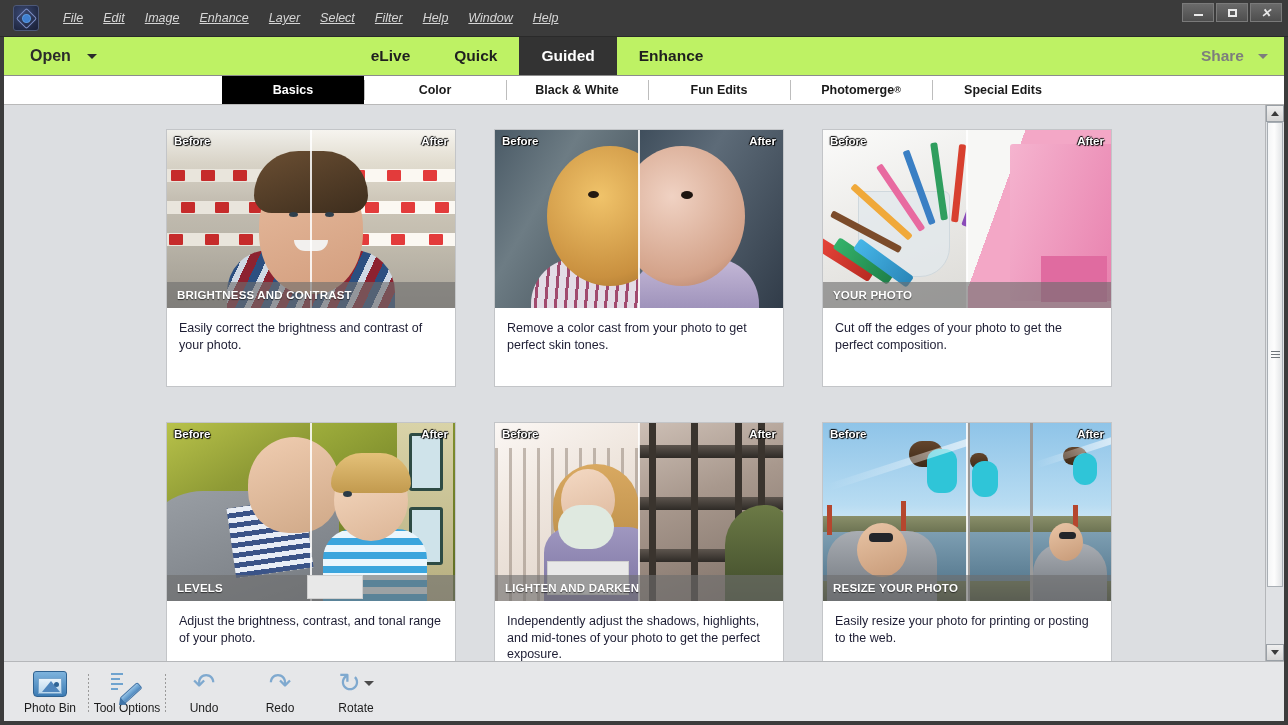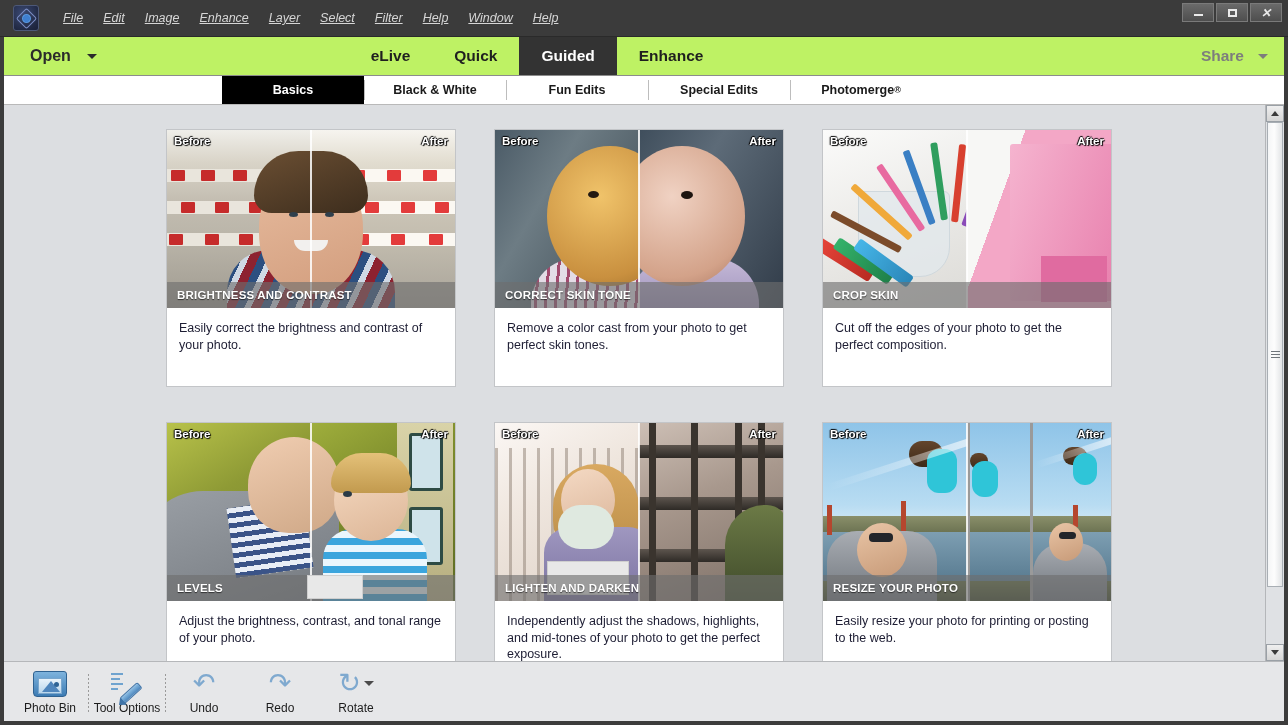--- a/index.html
+++ b/index.html
@@ -388,32 +388,35 @@
       </div>
     </div>
   </div>
 
   <div class="subtabs">
     <div class="subspacer"></div>
     <div class="subtab active">
         <span>Basics</span>
       </div>
     <div class="subtab">
+        <span>Color</span>
+      </div>
+    <div class="subtab">
         <span>Black &amp; White</span>
       </div>
     <div class="subtab">
         <span>Fun Edits</span>
-      </div>
-    <div class="subtab">
-        <span>Special Edits</span>
       </div>
     <div class="subtab">
       <span>Photomerge</span>
         <sup>®</sup>
     </div>
+    <div class="subtab">
+        <span>Special Edits</span>
+      </div>
   </div>
 
   <div class="contentwrap">
     <div class="content">
       <div class="grid">
 
         <div class="card">
           <div class="thumb">
             <div class="halves">
               <div class="half c1L">
@@ -484,23 +487,20 @@
               </div>
               <div class="half c2R">
                 <div class="babybody"></div>
                 <div class="babyhead"></div>
                 <div class="eye" style="left:42px;top:34%;width:12px;height:8px;background:#1d1510"></div>
               </div>
             </div>
             <div class="divider" style="left:143px"></div>
             <span class="tagBefore">Before</span>
             <span class="tagAfter">After</span>
-            <div class="titleband">
-              <span>CORRECT SKIN TONE</span>
-            </div>
           </div>
           <div class="desc">Remove a color cast from your photo to get perfect skin tones.</div>
         </div>
 
         <div class="card">
           <div class="thumb">
             <div class="halves">
               <div class="half c3L">
                 <div class="pcup"></div>
                 <div class="pencil" style="left:96px;top:22px;background:#e86aa0;transform:rotate(-34deg)"></div>
@@ -517,21 +517,21 @@
               </div>
               <div class="half c3R">
                 <div class="pinkpad"></div>
                 <div class="pinkpad2"></div>
               </div>
             </div>
             <div class="divider" style="left:143px"></div>
             <span class="tagBefore">Before</span>
             <span class="tagAfter">After</span>
             <div class="titleband">
-              <span>CROP SKIN</span>
+              <span>YOUR PHOTO</span>
             </div>
           </div>
           <div class="desc">Cut off the edges of your photo to get the perfect composition.</div>
         </div>
 
         <div class="card">
           <div class="thumb">
             <div class="halves">
               <div class="half c4L"></div>
               <div class="half c4R">

